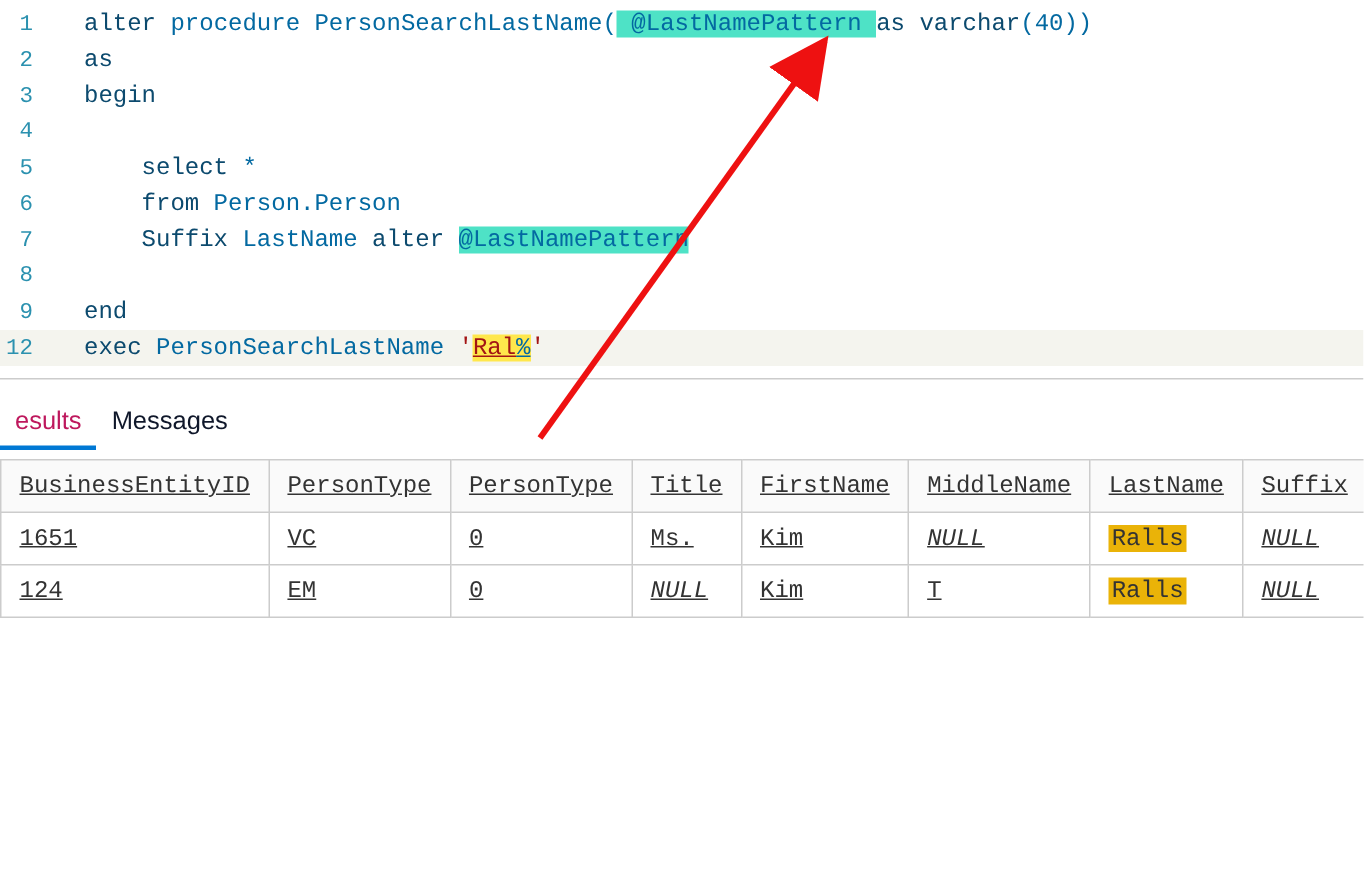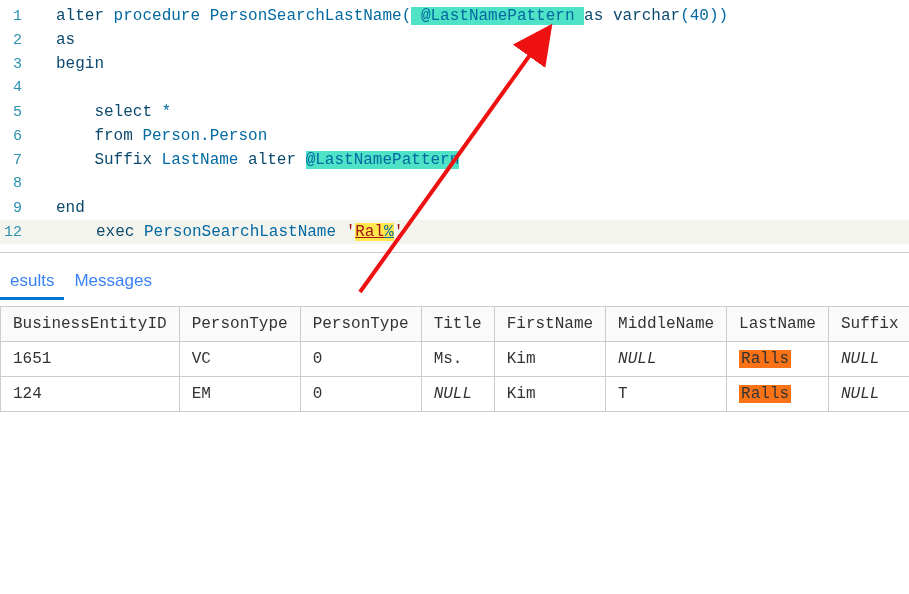--- a/index.html
+++ b/index.html
@@ -35,68 +35,68 @@
     flex: 1;
     padding-left: 22px;
   }
   .kw { color: #0c4a6e; }
   .str { color: #a31515; }
   .plain { color: #0369a1; }
   .hl-teal { background: #4ee2c6; text-align: right; }
   .hl-yellow { background: #ffe74c; text-decoration: underline; }
   .current-line {
     background: #f4f4ee;
-    gap: 40px;
   }
   .arrow {
     position: absolute;
     left: 350px;
     top: 17px;
     width: 220px;
     height: 280px;
     pointer-events: none;
   }
   .tabs {
     display: flex;
     padding: 12px 0 0 0;
     font-family: "Segoe UI", Arial, sans-serif;
     font-size: 17px;
   }
   .tab {
     padding: 6px 10px;
-    color: #3b82f6;
+    color: #0f172a;
     cursor: pointer;
   }
   .tab.active {
-    color: #3b82f6;
+    color: #be185d;
     border-bottom: 3px solid #0078d4;
   }
   .grid-wrap {
     margin-top: 6px;
     overflow: hidden;
   }
   table.grid {
     border-collapse: collapse;
     font-family: Consolas, "Courier New", monospace;
     font-size: 16px;
     width: 100%;
   }
   table.grid th, table.grid td {
     border: 1px solid #ccc;
     padding: 8px 12px;
     text-align: left;
     white-space: nowrap;
     color: #333;
+    text-decoration: underline;
   }
   table.grid th {
     background: #fafafa;
     font-weight: normal;
   }
   .null { font-style: italic; color: #555; }
-  .cell-hl { background: #f97316; display:inline-block; padding: 0 2px;}
+  .cell-hl { background: #eab308; display:inline-block; padding: 0 2px;}
 </style>
 </head>
 <body>
 
 <div class="editor">
   <div id="code-lines">
       <div class="line">
         <div class="gutter">1</div>
         <div class="code"><span class="kw">alter</span><span class="plain"> procedure </span><span class="plain">PersonSearchLastName</span><span class="plain">(</span><span class="plain hl-teal"> @LastNamePattern </span><span class="kw">as</span><span class="plain"> </span><span class="kw">varchar</span><span class="plain">(</span><span class="plain">40</span><span class="plain">)</span><span class="plain">)</span></div>
       </div>

